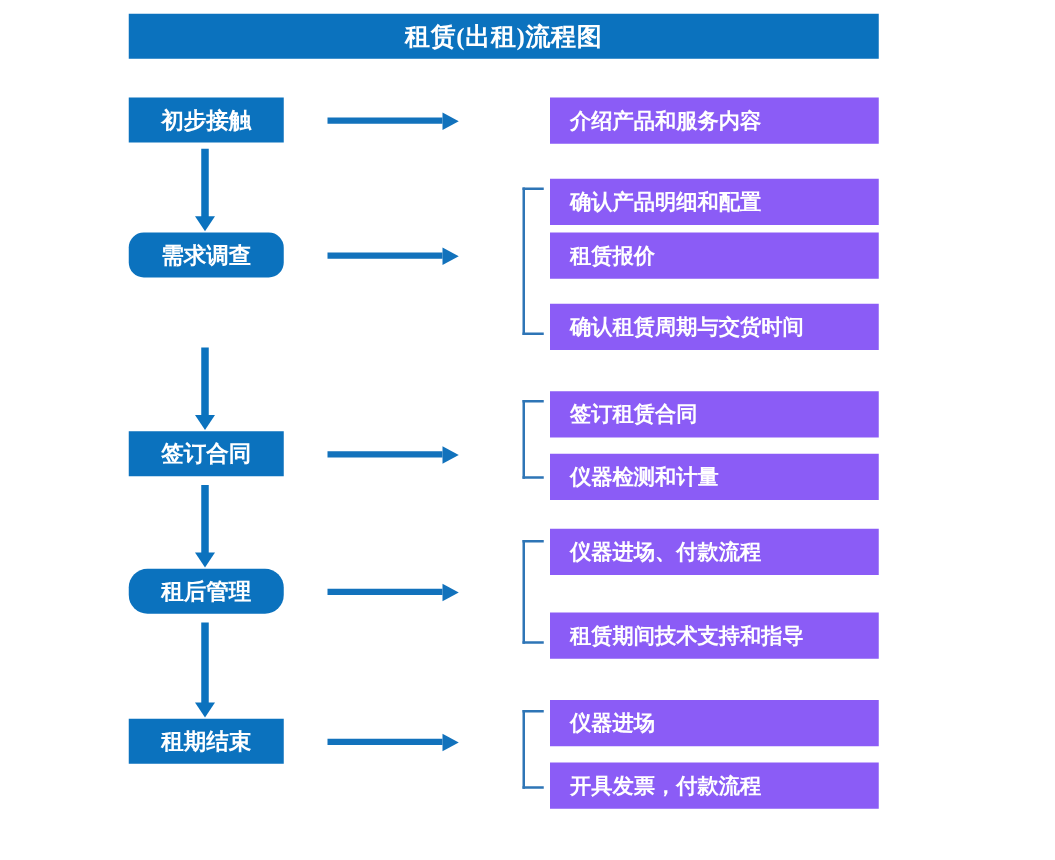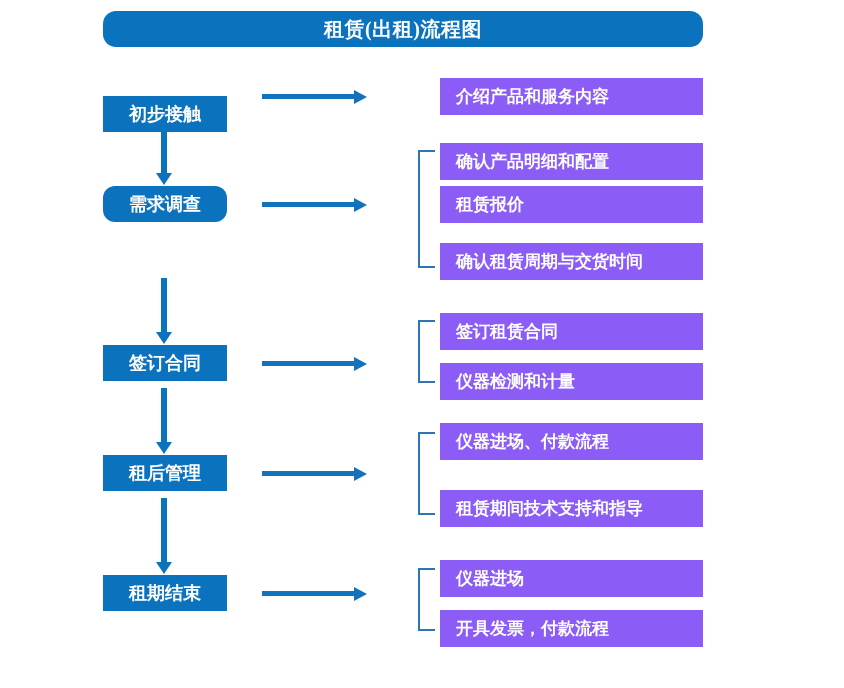--- a/index.html
+++ b/index.html
@@ -28,21 +28,20 @@
     height: 36px;
     background: #0B72BE;
     color: #ffffff;
     font-size: 20px;
     font-weight: bold;
     display: flex;
     align-items: center;
     justify-content: center;
     letter-spacing: 0.5px;
     font-family: "Liberation Serif", "DejaVu Serif", serif;
-    border-radius: 13px;
   }
 
   
   .stage-box {
     position: absolute;
     left: 103px;
     width: 124px;
     height: 36px;
     background: #0B72BE;
     color: #ffffff;
@@ -124,24 +123,24 @@
   }
 </style>
 </head>
 <body>
 
 <div id="flowchart">
 
   <div class="title-bar">租赁(出租)流程图</div>
 
   <div id="stage-layer">
-      <div class="stage-box" style="top: 96px;">初步接触</div>
+      <div class="stage-box" style="top: 78px;">初步接触</div>
       <div class="stage-box" style="top: 186px; border-radius: 12px;">需求调查</div>
       <div class="stage-box" style="top: 345px;">签订合同</div>
-      <div class="stage-box" style="top: 455px;">租后管理</div>
+      <div class="stage-box" style="top: 455px; border-radius: 15px;">租后管理</div>
       <div class="stage-box" style="top: 575px;">租期结束</div>
     </div>
   <div id="detail-layer">
       <div class="detail-box" style="top: 78px;">介绍产品和服务内容</div>
       <div class="detail-box" style="top: 133px; margin-top: 10px;">确认产品明细和配置</div>
       <div class="detail-box" style="top: 186px;">租赁报价</div>
       <div class="detail-box" style="top: 243px;">确认租赁周期与交货时间</div>
       <div class="detail-box" style="top: 313px;">签订租赁合同</div>
       <div class="detail-box" style="top: 363px;">仪器检测和计量</div>
       <div class="detail-box" style="top: 423px;">仪器进场、付款流程</div>

